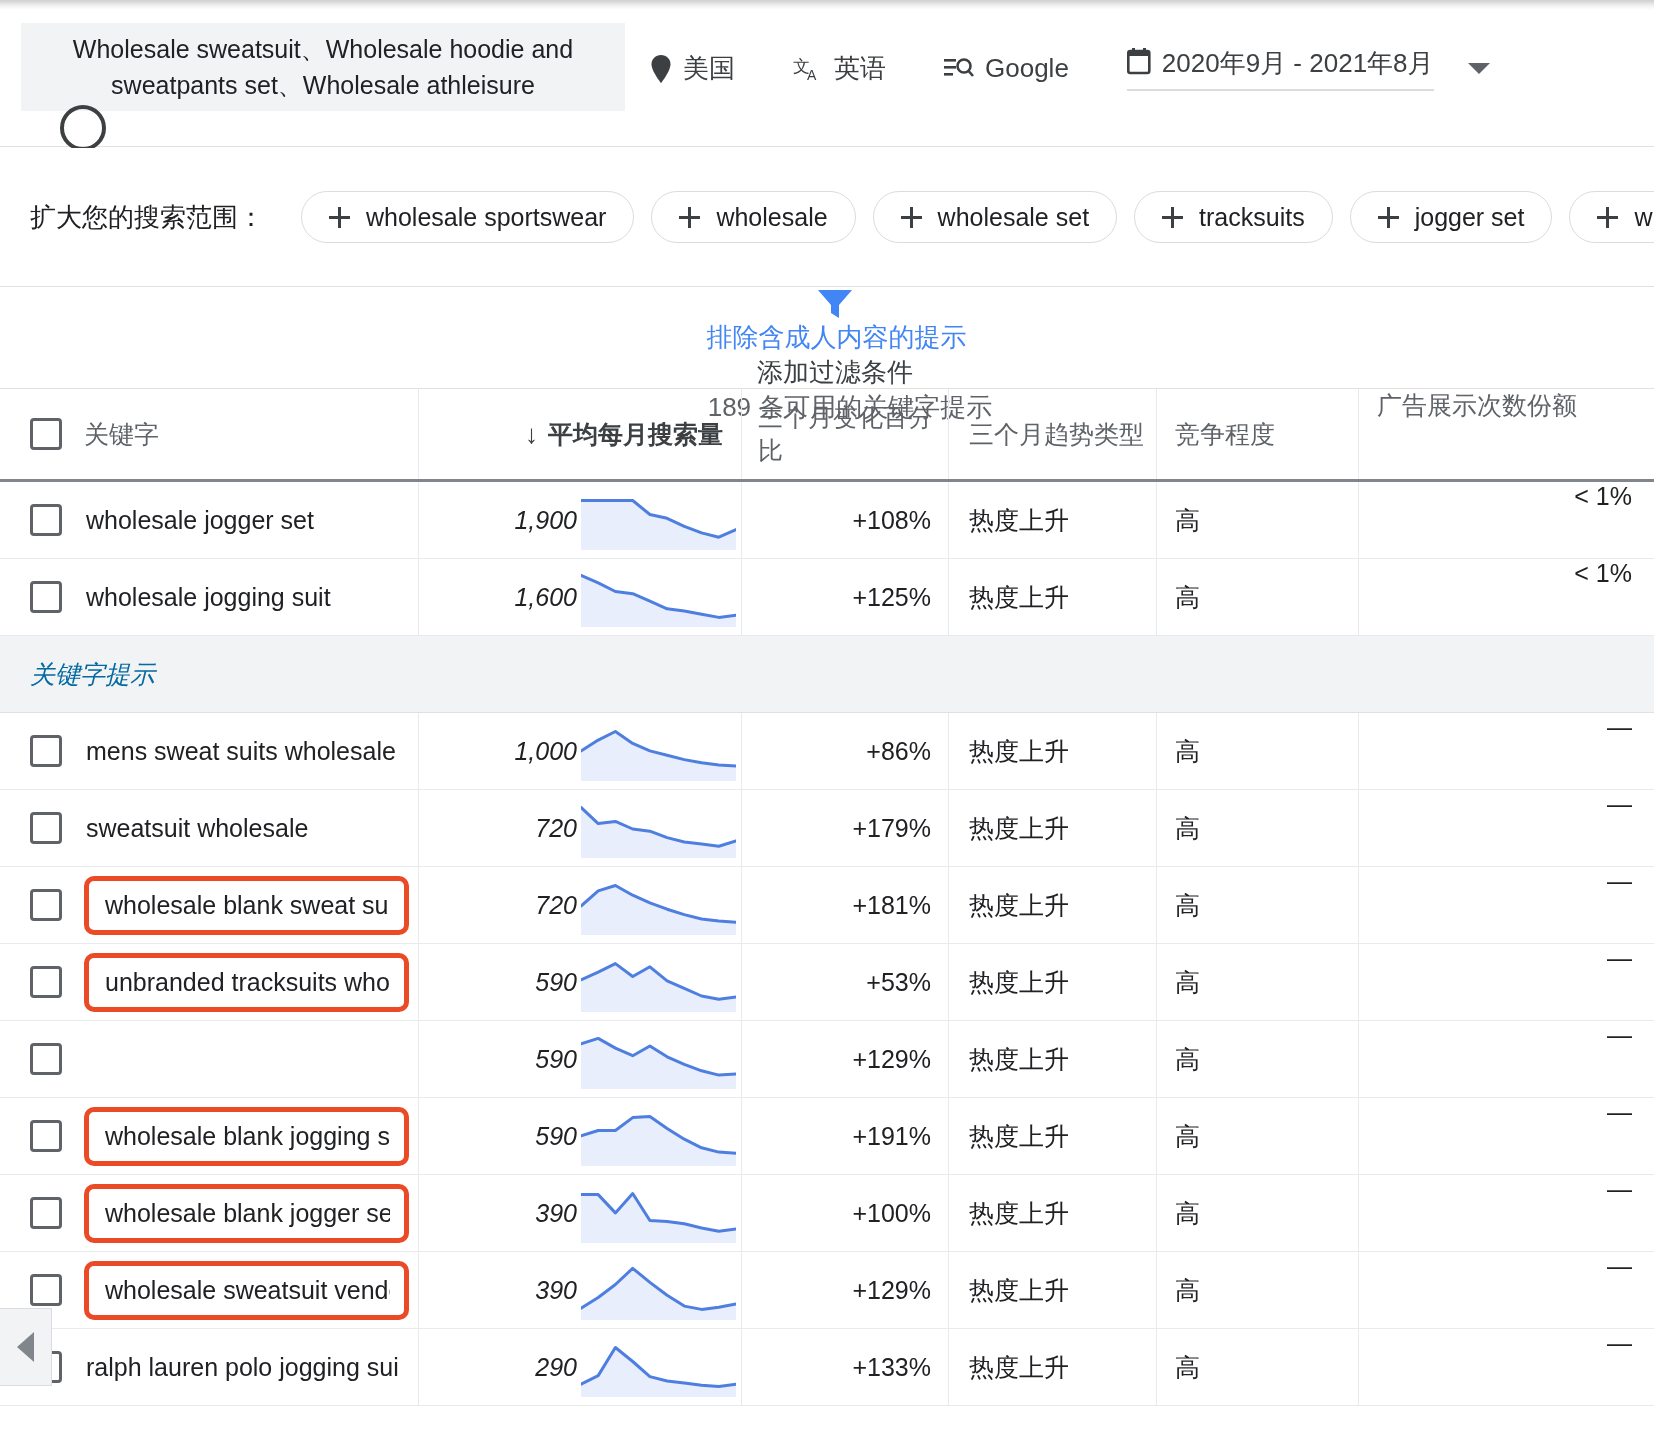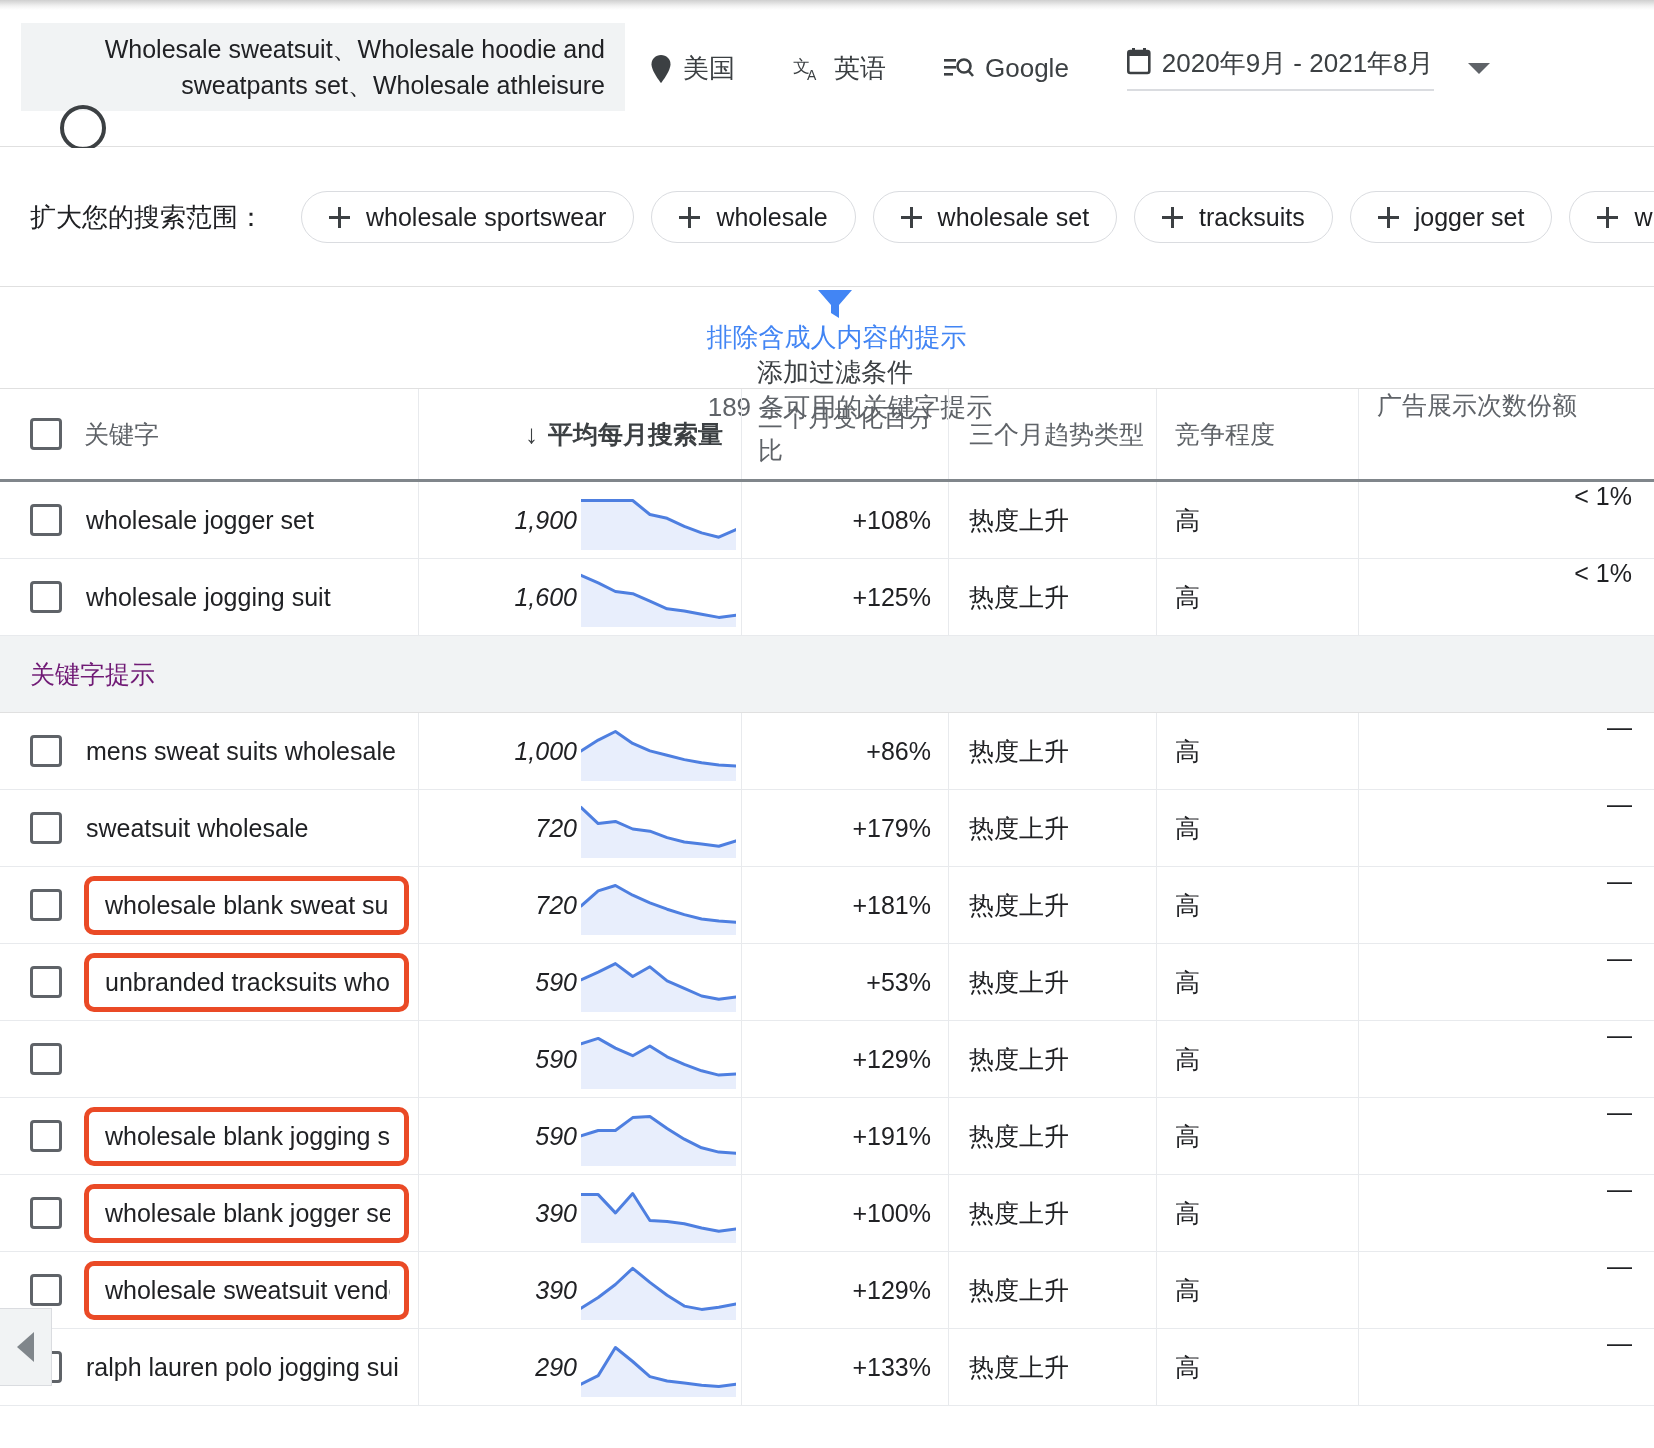--- a/index.html
+++ b/index.html
@@ -25,21 +25,21 @@
     background:#fff; border-bottom:1px solid #e0e0e0;
   }
   .kw-chip{
     position:absolute; left:21px; top:13px;
     width:604px; height:88px;
     background:#f1f3f4;
     display:flex; align-items:center; justify-content:center;
     padding:0 20px;
   }
   .kw-chip-text{
-    font-size:25px; line-height:36px; color:#202124; text-align:right;
+    font-size:25px; line-height:36px; color:#202124; text-align:center;
   }
   .circ{
     position:absolute; left:60px; top:95px;
     width:46px; height:46px; border:4px solid #3c4043;
     border-radius:50%;
   }
   .hdr-items{
     position:absolute; left:650px; top:36px;
     display:flex; align-items:center; gap:0px;
   }
@@ -133,21 +133,21 @@
   }
   .kw-plain{ padding-left:2px; }
 
   .vol-num{ width:162px; text-align:right; font-size:25px; color:#202124; padding-right:4px;font-style:italic;}
   .spark{ width:155px; height:60px; display:block; }
 
   .pct{ font-size:25px; color:#202124;}
   .trend{ font-size:25px; color:#202124;}
   .comp{ font-size:25px; color:#202124;}
   .share{ font-size:25px; color:#202124;}
-  .sec-label{ font-size:25px; color:#701a75; padding-left:30px; display:flex; align-items:center; height:100%;}
+  .sec-label{ font-size:25px; color:#0369a1; padding-left:30px; display:flex; align-items:center; height:100%;font-style:italic;}
 
   
   .collapse-handle{
     position:absolute; left:0; top:1308px; width:52px; height:78px;
     background:#f1f3f4; border:1px solid #dadce0; border-left:none;
     display:flex; align-items:center; justify-content:center;
     z-index:30;
   }
   .tri-left{
     width:0;height:0;border-top:15px solid transparent;border-bottom:15px solid transparent;

